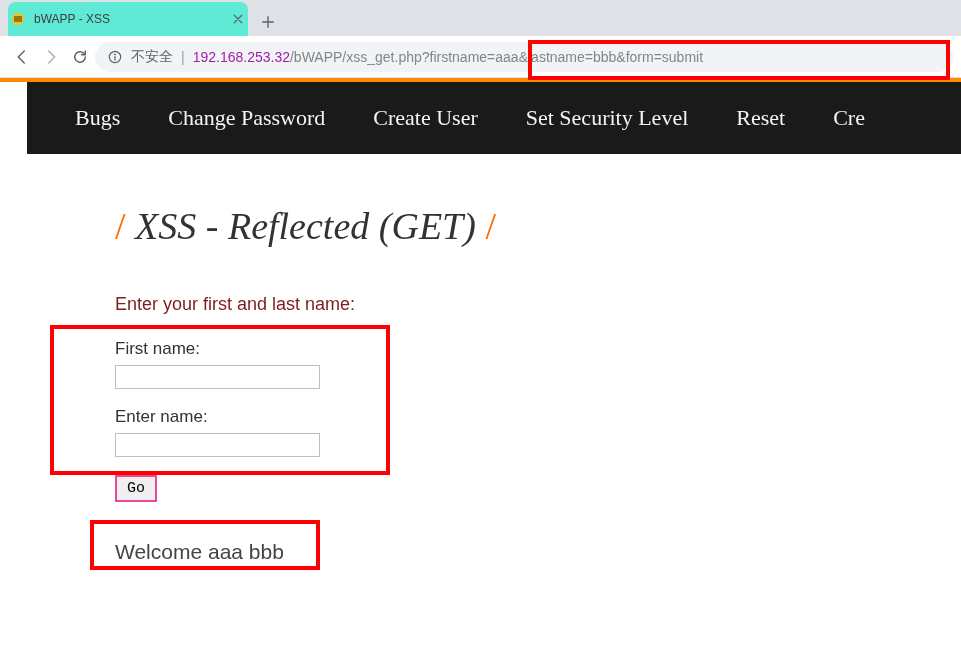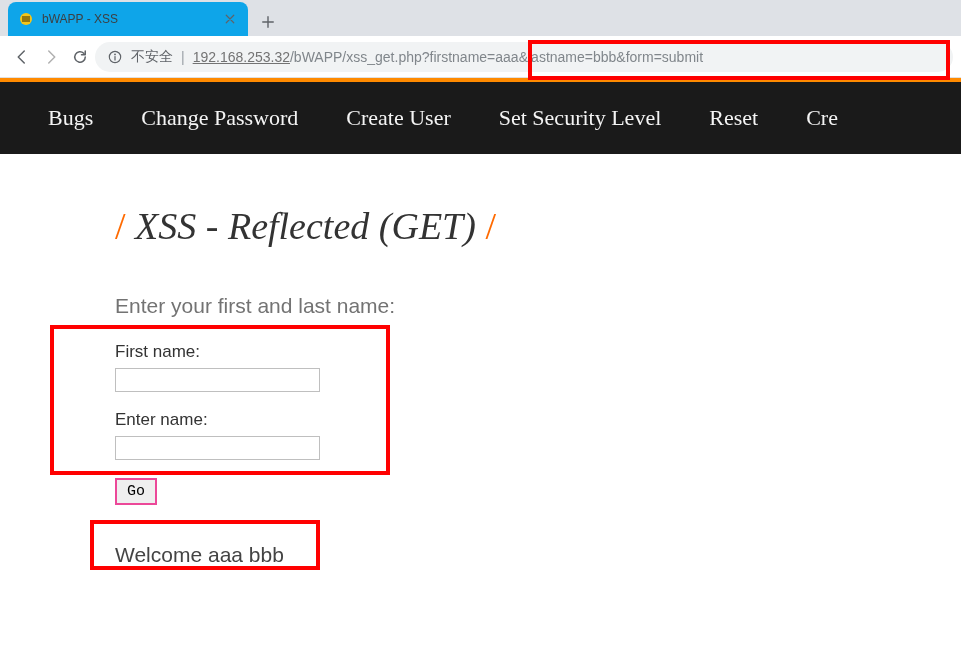--- a/index.html
+++ b/index.html
@@ -1,55 +1,55 @@
 <!DOCTYPE html>
 <html><head>
 <meta charset="utf-8">
 <style>
   * { box-sizing: border-box; margin: 0; padding: 0; }
   html, body { width: 961px; height: 672px; font-family: Arial, sans-serif; background: #fff; overflow: hidden; }
 
   
   .browser-chrome { background: #fff; }
   .tab-strip { height: 36px; background: #dee1e6; display: flex; align-items: flex-end; }
-  .tab { display: flex; align-items: center; height: 34px; background: #0ea5e9; border-radius: 8px 8px 0 0; padding: 0 10px; min-width: 240px; position: relative; margin-left: 8px; }
+  .tab { display: flex; align-items: center; height: 34px; background: #5eead4; border-radius: 8px 8px 0 0; padding: 0 2px; min-width: 240px; position: relative; margin-left: 8px; }
   .tab-favicon { width: 16px; height: 16px; margin-right: 8px; display:flex; align-items:center; justify-content:center; }
   .tab-title { font-size: 12px; color: #3c4043; flex: 1; white-space: nowrap; overflow: hidden; text-overflow: ellipsis; }
   .tab-close { width: 16px; height: 16px; color: #5f6368; font-size: 14px; display:flex; align-items:center; justify-content:center; border-radius:50%; cursor:pointer; }
   .new-tab { width: 28px; height: 28px; display:flex; align-items:center; justify-content:center; color:#5f6368; font-size:18px; margin-left:6px; cursor:pointer; }
 
   .toolbar { height: 42px; background: #fff; display: flex; align-items: center; padding: 0 8px; gap: 1px; border-bottom: 1px solid #e0e0e0; }
   .nav-btn { width: 28px; height: 28px; display:flex; align-items:center; justify-content:center; color:#5f6368; border-radius:50%; cursor:pointer; }
   .nav-btn svg { width:18px; height:18px; }
   .nav-btn.disabled { color:#b0b0b0; }
   .omnibox { flex:1; height:30px; background:#f1f3f4; border-radius:15px; display:flex; align-items:center; padding:0 12px; font-size:14px; color:#202124; gap:8px; }
   .omnibox .info-icon { width:16px; height:16px; color:#5f6368; display:flex; align-items:center; justify-content:center; }
   .insecure { color:#5f6368; font-size:14px; }
   .pipe { color:#9aa0a6; }
-  .url-host { color:#737373;text-decoration:underline; }
+  .url-host { color:#a21caf; }
   .url-path { color:#80868b; }
   .url-query { color:#80868b; }
 
   
   .hl { position:absolute; border:4px solid #ff0000; pointer-events:none; }
   .hl-url { left:528px; top:40px; width:422px; height:40px; }
   .hl-form { left:50px; top:325px; width:340px; height:150px; }
   .hl-welcome { left:90px; top:520px; width:230px; height:50px; }
 
   
   .page { position:relative; }
   .orange-bar { height:4px; background:#ff8a00; }
-  .site-nav { background:#1a1a1a; height:72px; display:flex; align-items:center; padding:0 24px 0 48px; gap:48px; }
+  .site-nav { background:#1a1a1a; height:72px; display:flex; align-items:center; padding:0 24px 0 48px; gap:48px;margin-left:27px; }
   .site-nav a { color:#f4f4f4; font-family: "Comic Sans MS", "Segoe Script", cursive; font-size:22px; text-decoration:none; white-space:nowrap; cursor:pointer; }
 
   
   .content { padding: 40px 0 0 115px; margin-top: 10px; }
   .page-title { font-family: "Comic Sans MS", "Segoe Script", cursive; font-size:38px; color:#333; font-style: italic; font-weight:normal; }
   .page-title .slash { color:#ff6a00; font-style:normal; }
-  .prompt { margin-top:46px; font-size:21px; color:#737373; }
+  .prompt { margin-top:46px; font-size:18px; color:#7f1d1d; }
   .form { margin-top:24px; }
   .field { margin-bottom:18px; }
   .field label { display:block; font-size:17px; color:#333; margin-bottom:6px; }
   .field input[type=text] { width:205px; height:24px; border:1px solid #bfbfbf; padding:2px 4px; font-size:14px; }
   .go-btn { background:#efefef; border:2px solid #ec4899; padding:3px 10px; font-size:15px; cursor:pointer; font-family:Liberation Mono, monospace; }
   .welcome { margin-top:38px; font-size:21px; color:#444; }
 
   .abs-layer { position:absolute; inset:0; pointer-events:none; }
 </style>
 </head>

